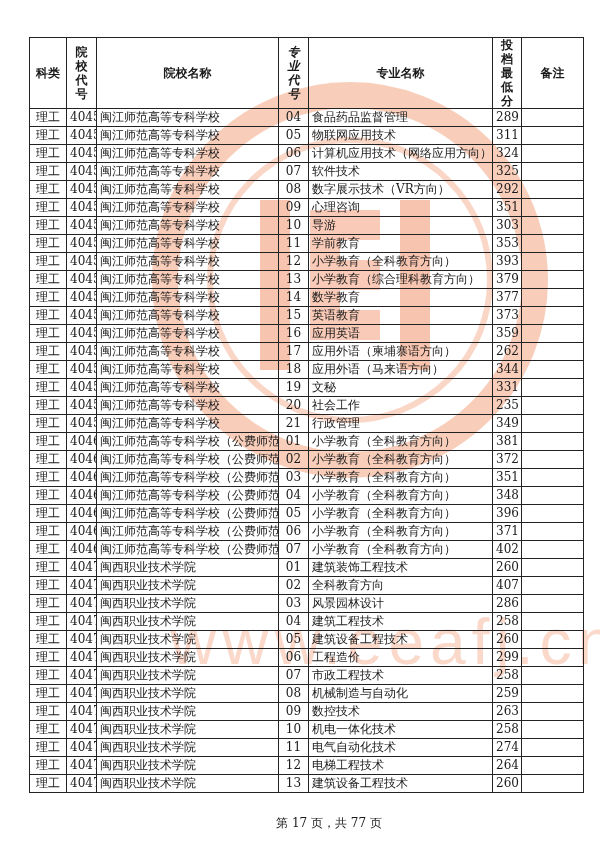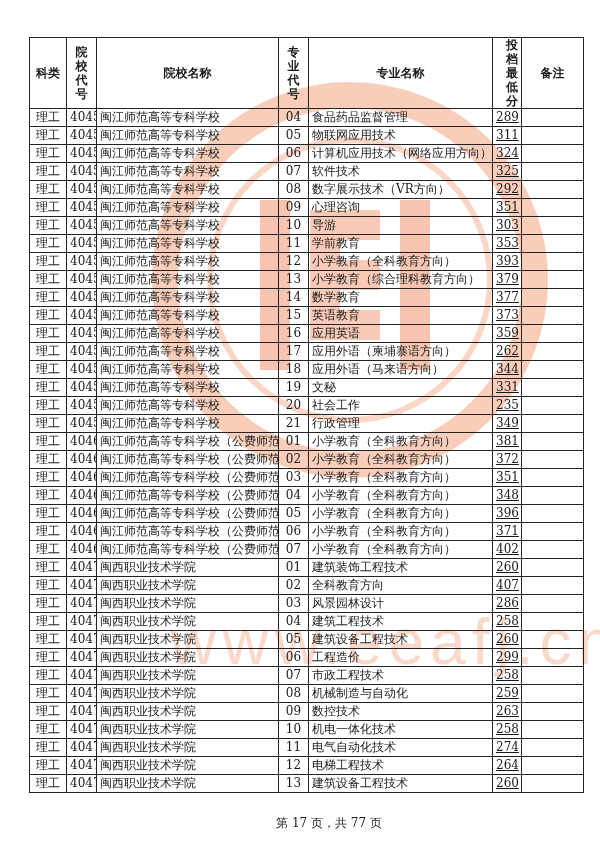--- a/index.html
+++ b/index.html
@@ -8,21 +8,21 @@
   .watermark { position:absolute; left:150px; top:80px; width:400px; height:400px;
                pointer-events:none; z-index:0; }
   .wm-url { position:absolute; left:170px; top:605px; font-family:"Liberation Sans",sans-serif;
             font-size:64px; color:#f6b9a0; opacity:0.55; letter-spacing:6px; z-index:0; pointer-events:none; }
   table { position:absolute; left:29px; top:37px; border-collapse:collapse; z-index:1;
           table-layout:fixed; width:554px; }
   th, td { border:1.4px solid #222; padding:0 3px; font-size:12px; line-height:17px; height:17px;
            white-space:nowrap; overflow:hidden; background:transparent; }
   th { font-weight:bold; font-size:12px; line-height:14px; height:54px; text-align:center; }
   td.c { text-align:center; }
-  td.r { text-align:center;text-decoration:underline; }
+  td.r { text-align:center; }
   td.l { text-align:left; }
   .footer { position:absolute; left:0; width:600px; top:815px; text-align:center;
             font-size:12px; z-index:1;margin-left:29px; }
 </style>
 </head>
 <body>
 
 <svg class="watermark" viewBox="0 0 400 400">
   <circle cx="200" cy="200" r="185" fill="none" stroke="#f3a583" stroke-width="26" opacity="0.55"></circle>
   <circle cx="200" cy="200" r="140" fill="none" stroke="#f3a583" stroke-width="6" opacity="0.45"></circle>
@@ -40,23 +40,23 @@
     <col style="width:30px">
       <col style="width:184px">
       <col style="width:29px">
       <col style="width:62px">
   </colgroup>
   <thead>
     <tr>
       <th>科类</th>
       <th style="white-space:normal;margin-left:32px;"><span>院校代号</span></th>
       <th>院校名称</th>
-      <th style="white-space:normal;"><span>专业代号</span></th>
+      <th style="white-space:normal;font-style:italic;"><span>专业代号</span></th>
       <th>专业名称</th>
-      <th style="white-space:normal;text-align:right;"><span>投档最低分</span></th>
+      <th style="white-space:normal;"><span>投档最低分</span></th>
       <th>备注</th>
     </tr>
   </thead>
   <tbody id="tbody">
       <tr>
         <td class="c">理工</td>
         <td class="c">4045</td>
         <td class="l">闽江师范高等专科学校</td>
         <td class="c">04</td>
         <td class="l">食品药品监督管理</td>

